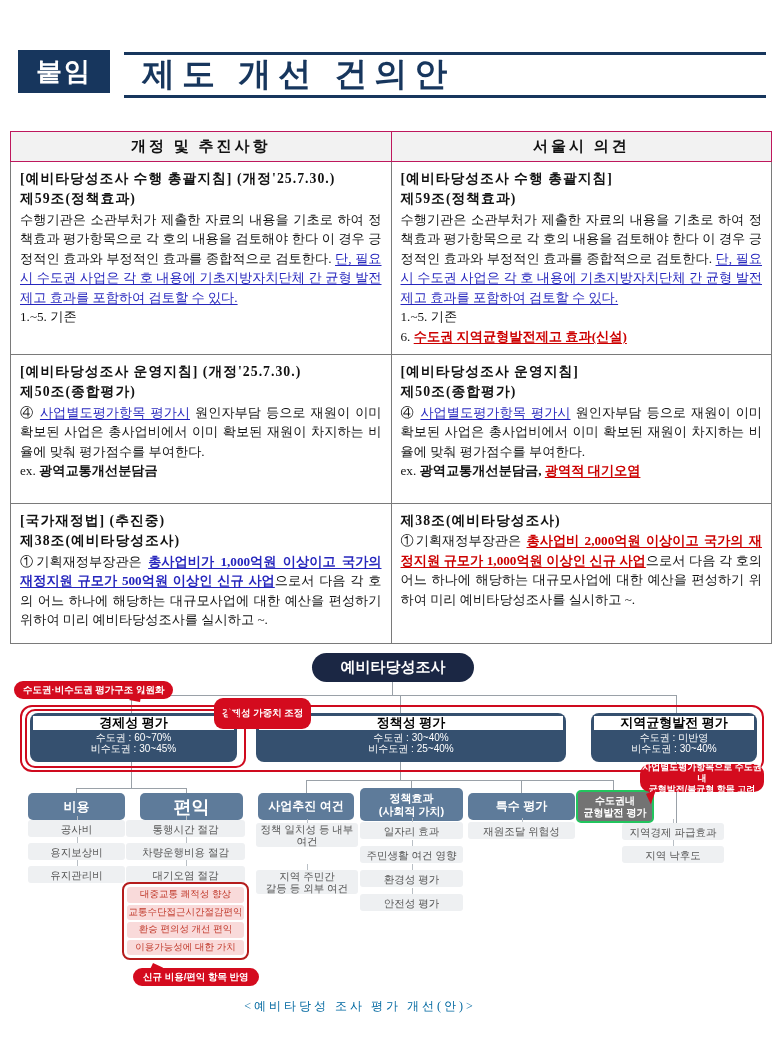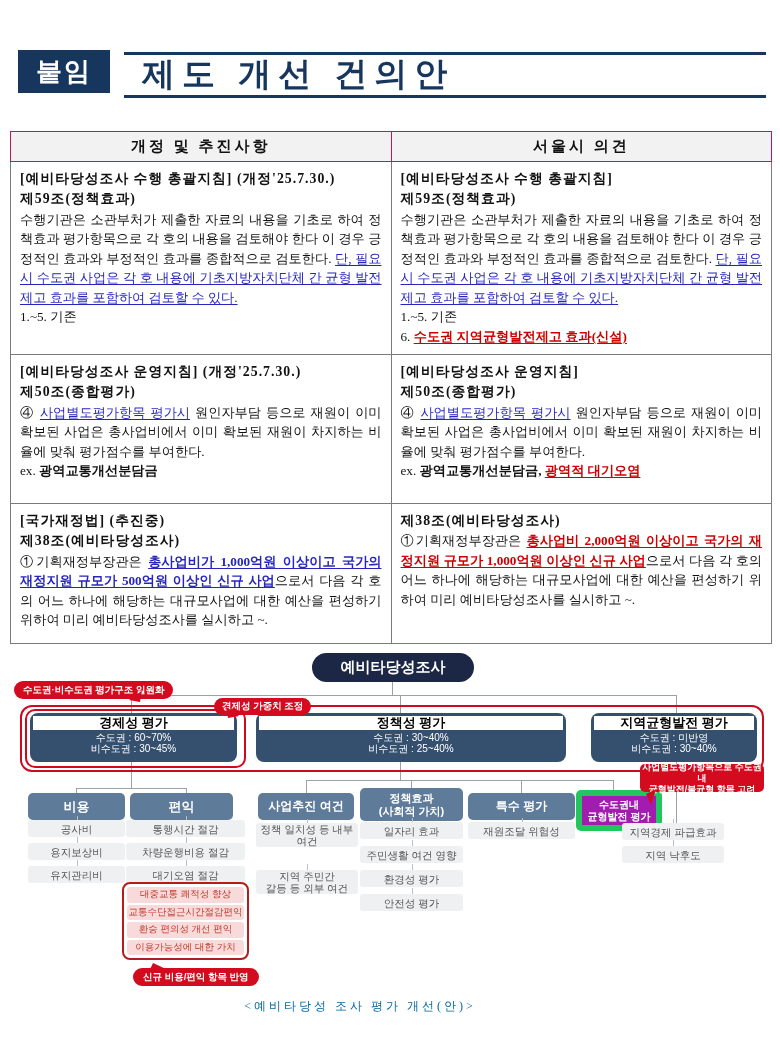--- a/index.html
+++ b/index.html
@@ -39,21 +39,21 @@
   .red-rect{position:absolute;border:2px solid #cf0a1e;border-radius:12px;z-index:2;}
   .main-box{position:absolute;background:#35506f;border-radius:8px;padding:3px;box-sizing:border-box;z-index:3;}
   .main-box .mb-title{background:#fff;border-radius:0;height:14px;display:flex;align-items:center;justify-content:center;
                       color:#000000;font-weight:bold;font-size:13px;}
   .main-box .mb-pct{color:#fff;font-size:10px;font-weight:normal;text-align:center;line-height:11px;margin-top:2px;}
   .callout{position:absolute;background:#d40b1e;color:#fff;font-weight:bold;border-radius:9px;z-index:5;
            display:flex;align-items:center;justify-content:center;text-align:center;}
   .callout .tail{position:absolute;width:0;height:0;border:8px solid transparent;}
   .grp-head{position:absolute;background:#5e7b9a;border-radius:5px;color:#fff;font-weight:bold;z-index:3;
             display:flex;align-items:center;justify-content:center;text-align:center;white-space:pre-line;}
-  .grp-head.hl{background:#a21caf;border:6px solid #22c55e;}
+  .grp-head.hl{background:#737373;border:2px solid #22c55e;}
   .col{position:absolute;display:flex;flex-direction:column;z-index:3;}
   .child{background:#eef0f2;border-radius:3px;color:#555;font-size:10.5px;min-height:17px;
          display:flex;align-items:center;justify-content:center;text-align:center;white-space:pre-line;line-height:12px;
          position:relative;}
   .col .child:not(:first-child)::before{content:'';position:absolute;top:-6px;left:50%;width:1px;height:6px;background:#b9bfc5;}
   .col .child:first-child::before{content:'';position:absolute;top:-4px;left:50%;width:1px;height:4px;background:#b9bfc5;}
   .pink-group{position:absolute;border:2px solid #b51c1c;border-radius:8px;padding:3px;box-sizing:border-box;
               display:flex;flex-direction:column;gap:2px;z-index:3;background:#fff;}
   .pink-item{background:#f9dada;border-radius:3px;color:#c0392b;font-size:9.5px;height:15.5px;
              display:flex;align-items:center;justify-content:center;}
@@ -156,36 +156,36 @@
     </div>
     <div class="main-box" style="left:591px;top:68px;width:166px;height:49px">
       <div class="mb-title">지역균형발전 평가</div>
       <div class="mb-pct"><span>수도권 : 미반영</span><br><span>비수도권 : 30~40%</span></div>
     </div>
 
     <div class="callout" style="left:14px;top:36px;height:18px;padding:0 9px;font-size:9.5px">
       <span>수도권·비수도권 평가구조 일원화</span>
       <span class="tail" style="top:13px;left:118px;border-top-color:#d40b1e;transform:rotate(-35deg)"></span>
     </div>
-    <div class="callout" style="left:214px;top:53px;height:17px;padding:0 8px;font-size:9.5px">
+    <div class="callout" style="left:214px;top:53px;height:31px;padding:0 8px;font-size:9.5px">
       <span>경제성 가중치 조정</span>
       <span class="tail" style="top:12px;left:6px;border-top-color:#d40b1e;transform:rotate(35deg)"></span>
     </div>
-    <div class="callout" style="left:640px;top:119px;width:124px;height:28px;font-size:9px;line-height:11px;white-space:pre-line;border-radius:5px">
+    <div class="callout" style="left:640px;top:119px;width:124px;height:28px;font-size:9px;line-height:11px;white-space:pre-line;border-radius:10px">
       <span>사업별도평가항목으로 수도권 내
 균형발전/불균형 항목 고려</span>
       <span class="tail" style="top:22px;left:-2px;border-right-color:#d40b1e;transform:rotate(20deg)"></span>
     </div>
     <div class="callout" style="left:133px;top:323px;height:18px;padding:0 10px;font-size:9.5px;border-radius:9px">
       <span>신규 비용/편익 항목 반영</span>
       <span class="tail" style="top:-13px;left:12px;border-bottom-color:#d40b1e;transform:rotate(-20deg)"></span>
     </div>
 
     <div class="grp-head" style="left:28px;top:148px;width:97px;height:27px;font-size:13px">비용</div>
-    <div class="grp-head" style="left:130px;top:148px;width:103px;height:27px;font-size:13px">편익</div>
+    <div class="grp-head" style="left:140px;top:148px;width:103px;height:27px;font-size:18px">편익</div>
     <div class="grp-head" style="left:258px;top:148px;width:96px;height:27px;font-size:12px">사업추진 여건</div>
     <div class="grp-head" style="left:360px;top:143px;width:103px;height:33px;font-size:11px;line-height:13px">정책효과
 (사회적 가치)</div>
     <div class="grp-head" style="left:468px;top:148px;width:107px;height:27px;font-size:12px">특수 평가</div>
     <div class="grp-head hl" style="left:576px;top:145px;width:74px;height:29px;font-size:10px;line-height:12px">수도권내
 균형발전 평가</div>
 
     <div class="col" style="left:28px;top:175px;width:97px;gap:6px">
         <div class="child">공사비</div>
         <div class="child">용지보상비</div>

